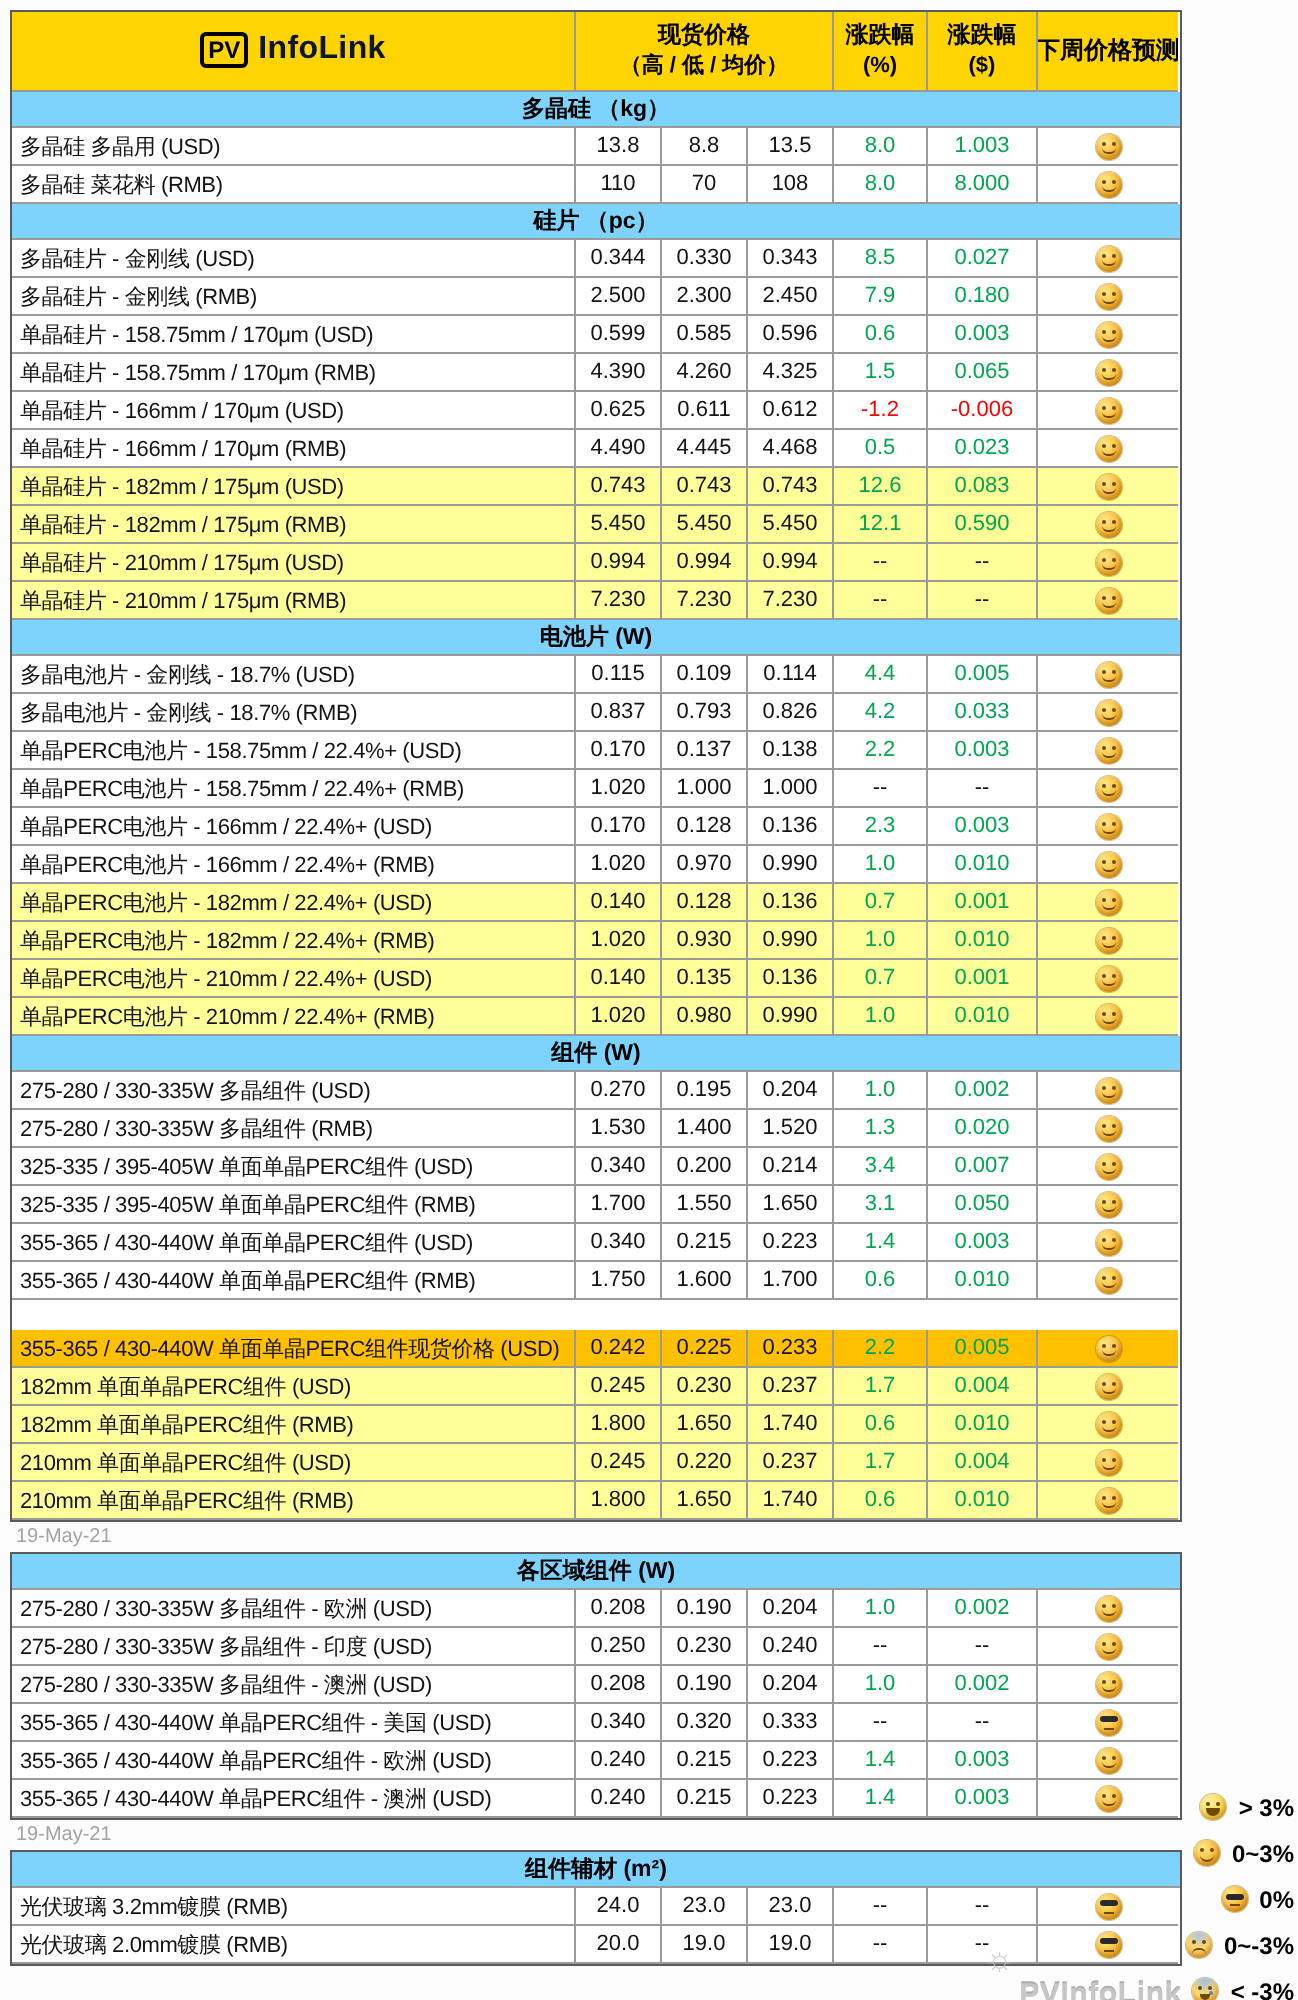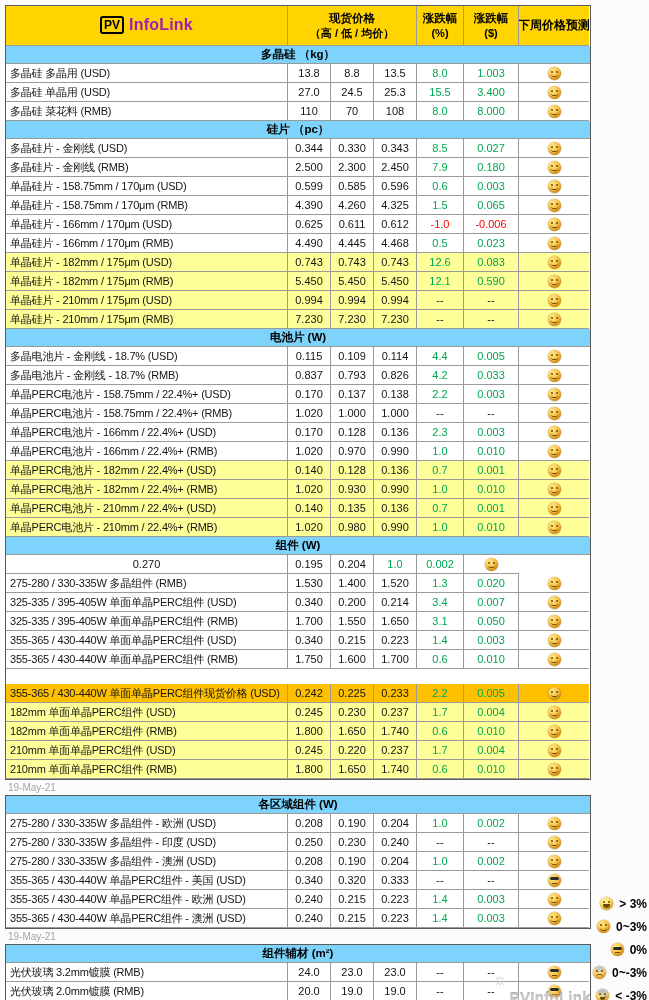--- a/index.html
+++ b/index.html
@@ -41,21 +41,21 @@
   .up{color:#00a651;}
   .down{color:#ff0000;}
   .flat{color:#141414;}
 
   
   .logo{display:flex;align-items:center;gap:5px;text-align:center;}
   .pvbox{
     border:2px solid #000;border-radius:3px;padding:0 2px;
     font-weight:bold;font-size:12px;line-height:14px;color:#000;
   }
-  .logotext{font-weight:bold;font-size:16px;color:#a21caf;letter-spacing:0.2px;}
+  .logotext{font-weight:bold;font-size:16px;color:#0f172a;letter-spacing:0.2px;}
 
   
   .date{margin:2px 0 2px 8px;font-size:10px;line-height:11px;color:#a3a3a3;height:11px;}
 
   
   .emo{
     width:13px;height:13px;border-radius:50%;position:relative;display:inline-block;
     background:radial-gradient(circle at 35% 30%,#ffe98a,#f7b733 60%,#e09112);
     box-shadow:inset -1px -2px 2px rgba(140,80,0,.35),0 0 0 .5px rgba(160,100,0,.45);
   }
@@ -120,31 +120,20 @@
           <div class="cell">13.8</div>
           <div class="cell">8.8</div>
           <div class="cell">13.5</div>
           <div class="cell up">8.0</div>
           <div class="cell up">1.003</div>
           <div class="cell">
             <span class="emo emo-smile"></span>
           </div>
         </div>
         <div class="row">
-          <div class="cell name">多晶硅 单晶用 (USD)</div>
-          <div class="cell">27.0</div>
-          <div class="cell">24.5</div>
-          <div class="cell">25.3</div>
-          <div class="cell up">15.5</div>
-          <div class="cell up">3.400</div>
-          <div class="cell">
-            <span class="emo emo-smile"></span>
-          </div>
-        </div>
-        <div class="row">
           <div class="cell name">多晶硅 菜花料 (RMB)</div>
           <div class="cell">110</div>
           <div class="cell">70</div>
           <div class="cell">108</div>
           <div class="cell up">8.0</div>
           <div class="cell up">8.000</div>
           <div class="cell">
             <span class="emo emo-smile"></span>
           </div>
         </div>
@@ -191,21 +180,21 @@
           <div class="cell up">0.065</div>
           <div class="cell">
             <span class="emo emo-smile"></span>
           </div>
         </div>
         <div class="row">
           <div class="cell name">单晶硅片 - 166mm / 170μm (USD)</div>
           <div class="cell">0.625</div>
           <div class="cell">0.611</div>
           <div class="cell">0.612</div>
-          <div class="cell down">-1.0</div>
+          <div class="cell down">-1.2</div>
           <div class="cell down">-0.006</div>
           <div class="cell">
             <span class="emo emo-smile"></span>
           </div>
         </div>
         <div class="row">
           <div class="cell name">单晶硅片 - 166mm / 170μm (RMB)</div>
           <div class="cell">4.490</div>
           <div class="cell">4.445</div>
           <div class="cell">4.468</div>
@@ -365,20 +354,21 @@
           <div class="cell bg-yellow">0.980</div>
           <div class="cell bg-yellow">0.990</div>
           <div class="cell up bg-yellow">1.0</div>
           <div class="cell up bg-yellow">0.010</div>
           <div class="cell bg-yellow">
             <span class="emo emo-smile"></span>
           </div>
         </div>
         <div class="sec">组件 (W)</div>
         <div class="row">
+          <div class="cell name">275-280 / 330-335W 多晶组件 (USD)</div>
           <div class="cell">0.270</div>
           <div class="cell">0.195</div>
           <div class="cell">0.204</div>
           <div class="cell up">1.0</div>
           <div class="cell up">0.002</div>
           <div class="cell">
             <span class="emo emo-smile"></span>
           </div>
         </div>
         <div class="row">

